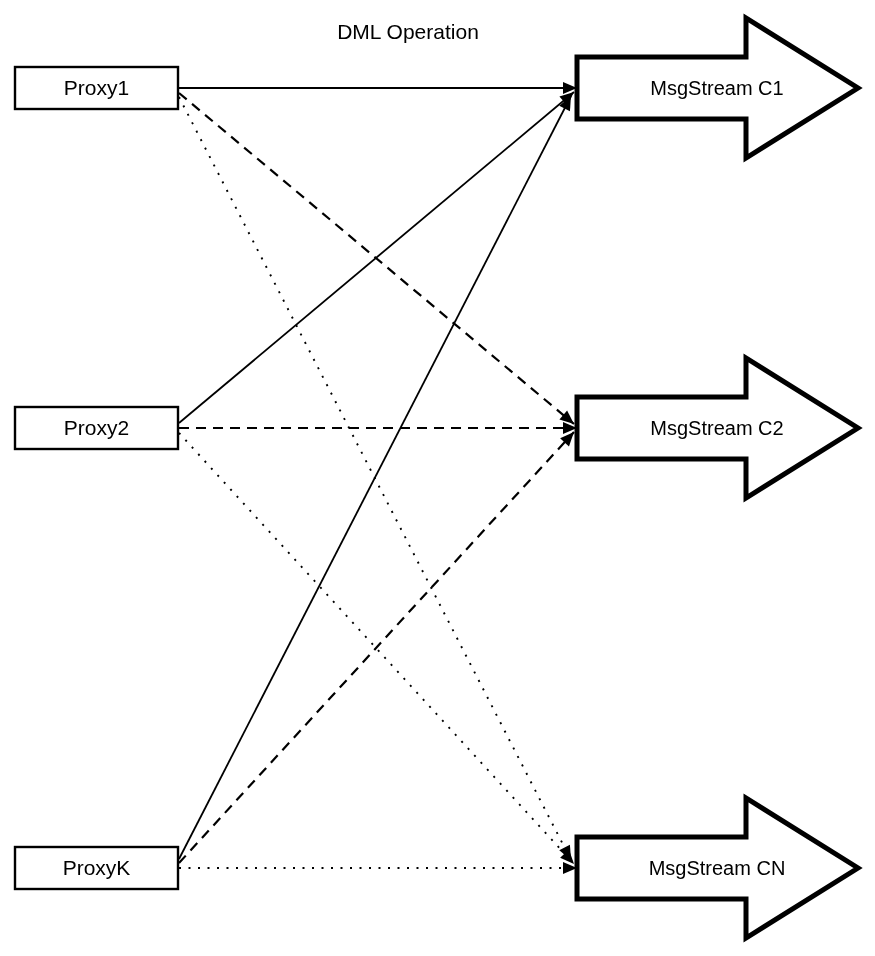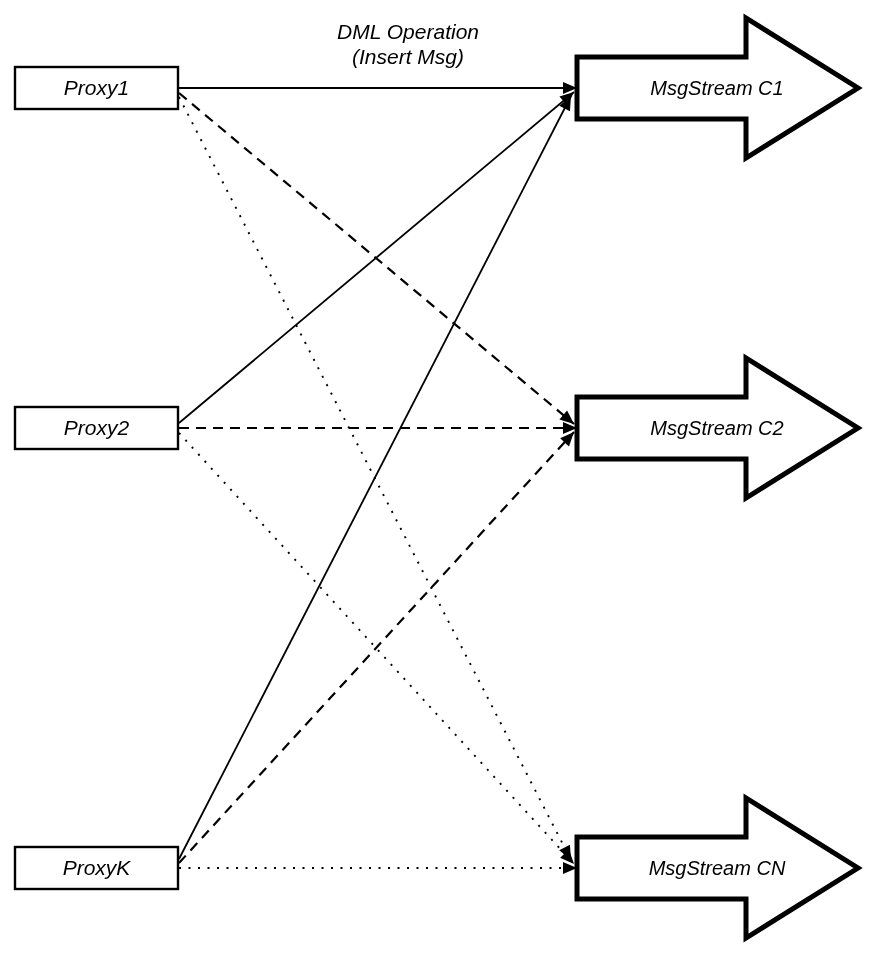--- a/index.html
+++ b/index.html
@@ -7,21 +7,20 @@
     padding: 0;
     background: #ffffff;
     font-family: "Liberation Sans", "DejaVu Sans", sans-serif;
   }
   .canvas {
     position: relative;
     width: 875px;
     height: 956px;
     background: var(--bg, #ffffff);
     overflow: hidden;
-    font-style: italic;
   }
   .title {
     position: absolute;
     left: 258px;
     top: 19px;
     width: 300px;
     text-align: center;
     font-size: 21px;
     line-height: 25px;
     color: var(--stroke, #000000);
@@ -63,21 +62,20 @@
     fill: var(--stroke, #000000);
     text-anchor: middle;
   }
 </style>
 </head>
 <body>
 
 <div class="canvas" style="--stroke: #000000; --bg: #ffffff;">
   <div class="title">
     <div>DML Operation</div>
-    <div>(Insert Msg)</div>
   </div>
   <svg id="diagram" width="875" height="956" viewBox="0 0 875 956">
       <defs>
         <marker id="ah" markerUnits="userSpaceOnUse" markerWidth="16" markerHeight="14" refX="15" refY="7" orient="auto">
           <path d="M1,1 L15,7 L1,13 Z" fill="#000000"></path>
         </marker>
       </defs>
       <line x1="179" y1="88" x2="577" y2="88" class="edge solid" marker-end="url(#ah)"></line>
       <line x1="179" y1="93" x2="574" y2="424" class="edge dashed" marker-end="url(#ah)"></line>
       <line x1="179" y1="97" x2="571" y2="860" class="edge dotted" marker-end="url(#ah)"></line>

